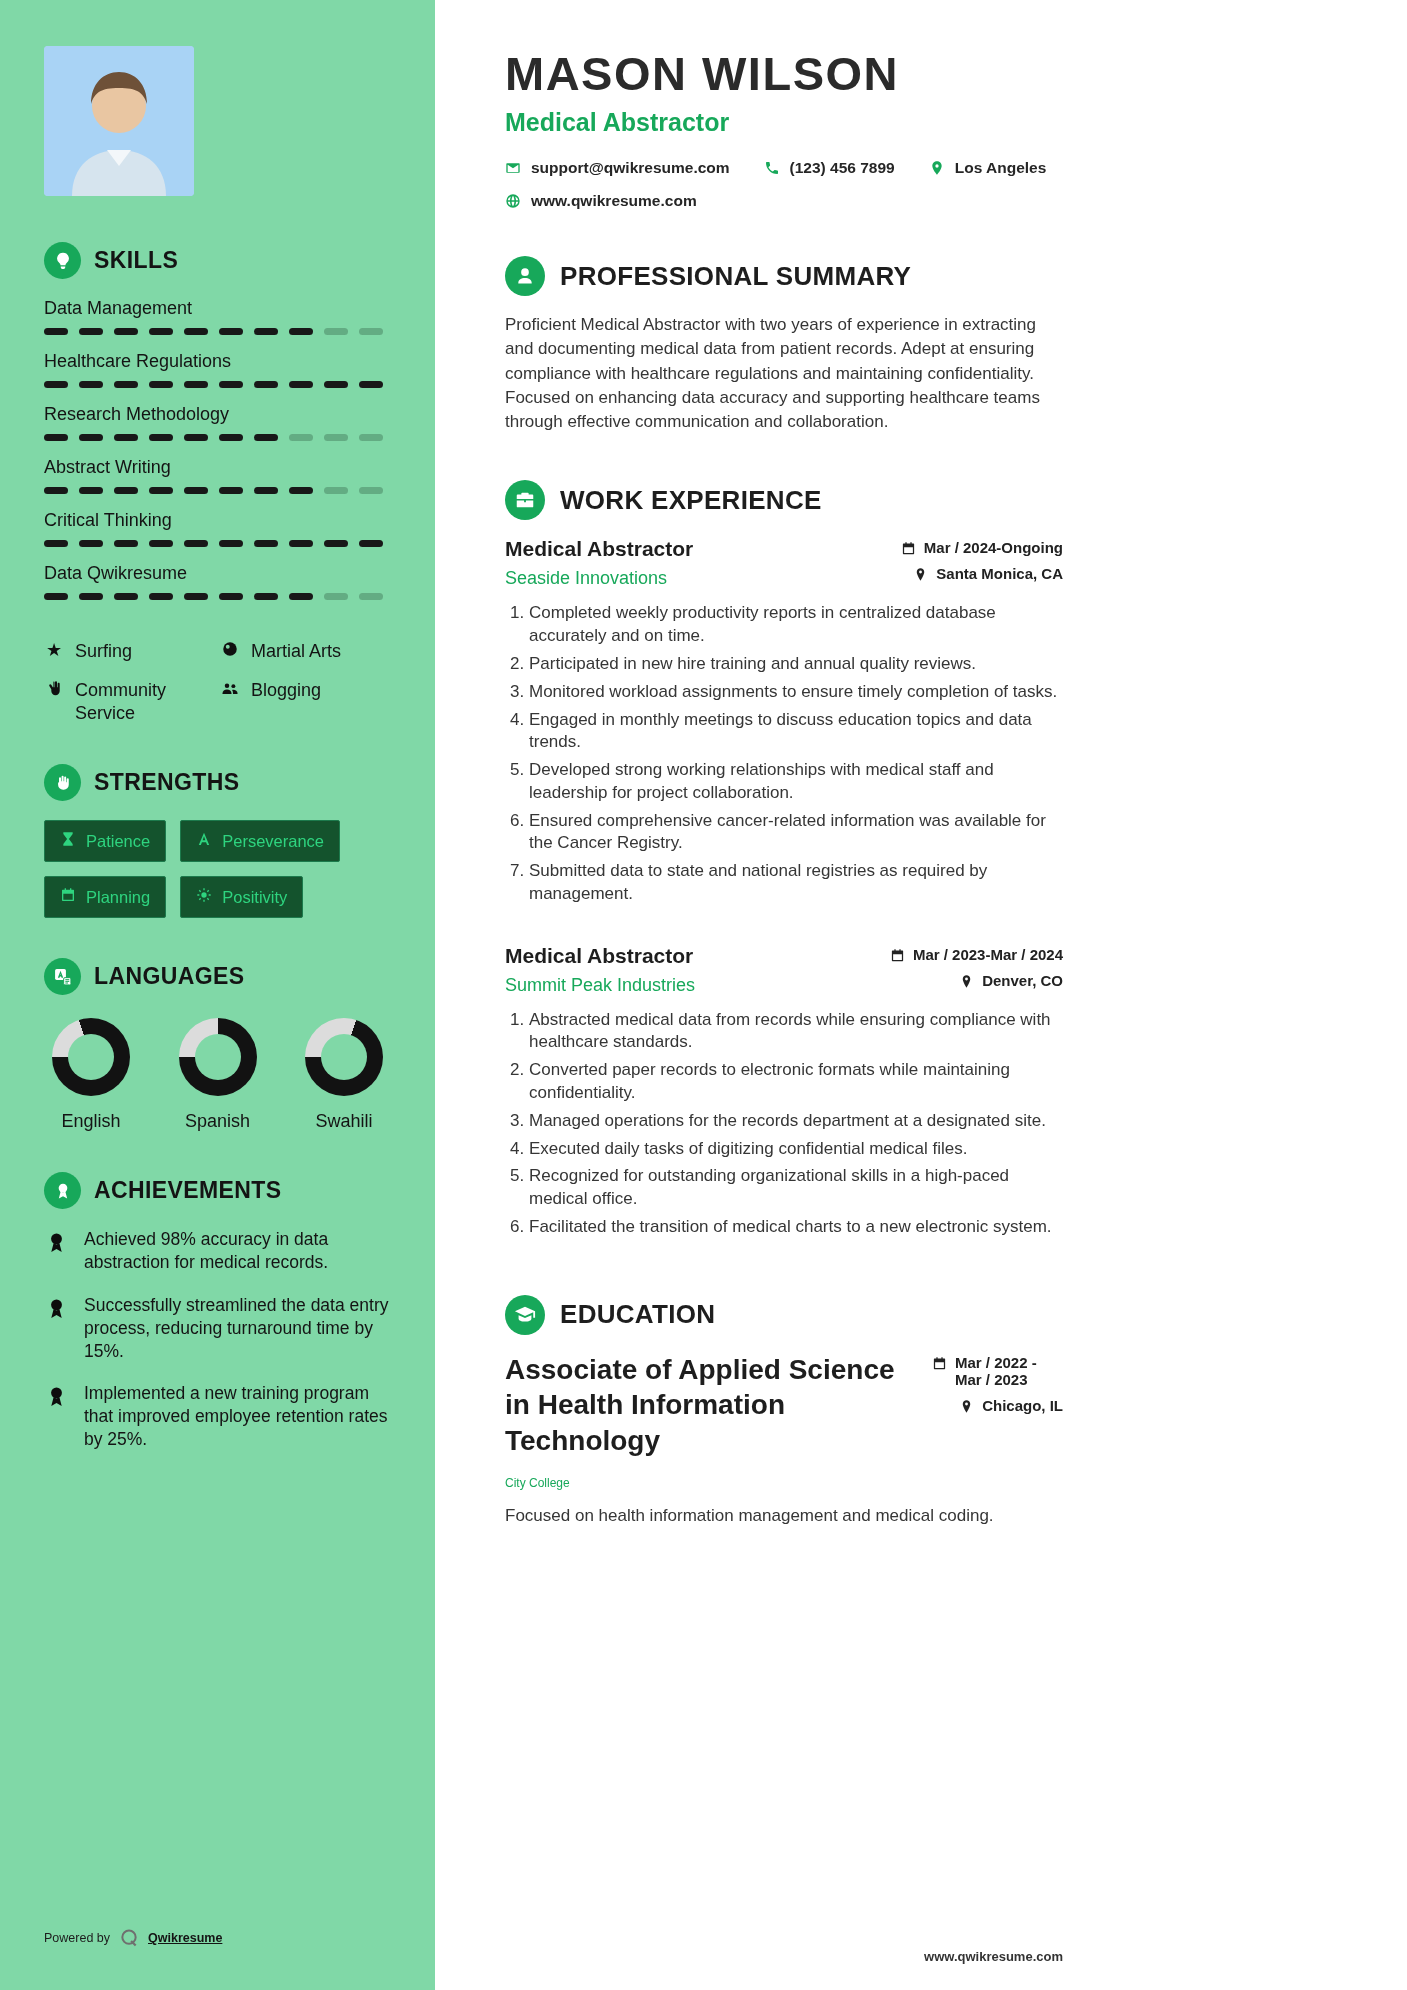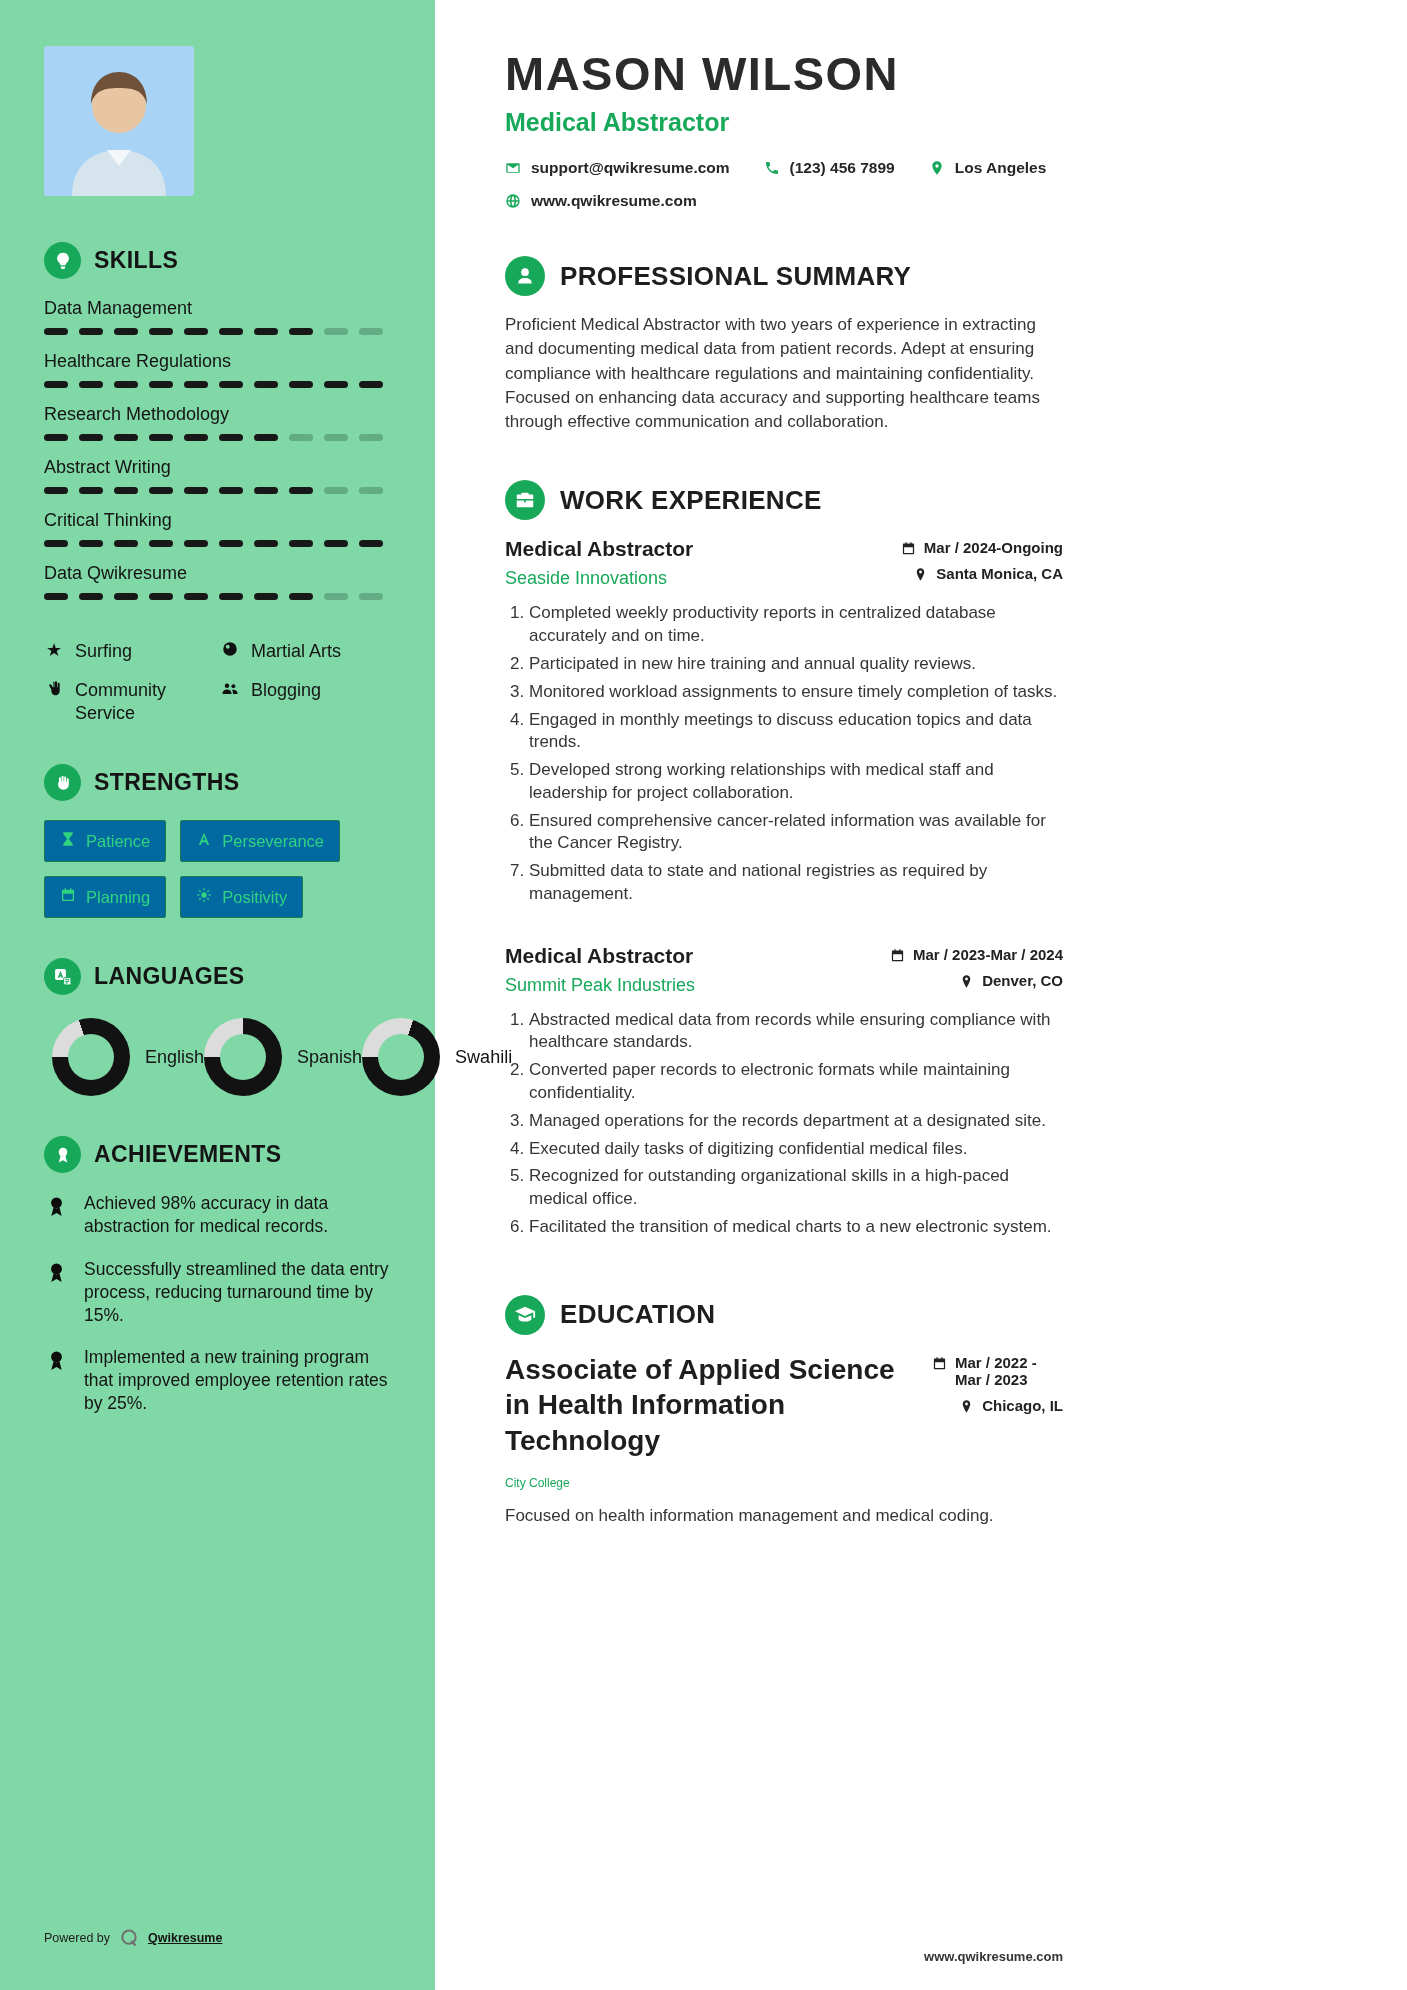--- a/index.html
+++ b/index.html
@@ -22,25 +22,25 @@
   .dashes{display:flex;gap:11px}
   .dash{width:24px;height:7px;border-radius:3.5px;background:#181818}
   .dash.light{background:rgba(10,40,25,.25)}
 
   .int-grid{display:grid;grid-template-columns:176px 1fr;row-gap:16px}
   .interest{display:flex;gap:11px;align-items:flex-start;font-size:18px;color:#141414;line-height:1.25}
   .int-ico{width:20px;flex:none;text-align:center;font-size:17px;line-height:1.2;color:#101010}
   .int-ico svg{width:18px;height:18px;fill:#101010}
 
   .badges{display:flex;flex-wrap:wrap;gap:14px;max-width:330px}
-  .badge{display:inline-flex;align-items:center;gap:10px;background:#0369a1;border:1px solid #1c7a4c;padding:10px 15px;font-size:16.5px;color:#2ed47f;border-radius:2px}
+  .badge{display:inline-flex;align-items:center;gap:10px;background:#14532d;border:1px solid #1c7a4c;padding:10px 15px;font-size:16.5px;color:#2ed47f;border-radius:2px}
   .badge svg{width:16px;height:16px;flex:none}
 
   .langs{display:flex;justify-content:space-between;padding:4px 8px 0}
-  .lang{display:flex;flex-direction:row;align-items:center;gap:15px}
+  .lang{display:flex;flex-direction:column;align-items:center;gap:15px}
   .donut{width:78px;height:78px;border-radius:50%;position:relative}
   .hole{position:absolute;inset:16px;border-radius:50%;background:#80d8a7}
   .lang-name{font-size:18px;color:#141414}
 
   .achv{display:flex;gap:14px;margin-bottom:19px}
   .achv-ico{flex:none;width:26px;padding-top:2px}
   .achv-ico svg{width:25px;height:25px;fill:#0d0d0d}
   .achv p{margin:0;font-size:17.5px;line-height:1.32;color:#141414}
 
   .sb-footer{position:absolute;left:44px;bottom:42px;display:flex;align-items:center;gap:9px;font-size:12.5px;color:#1c1c1c}

